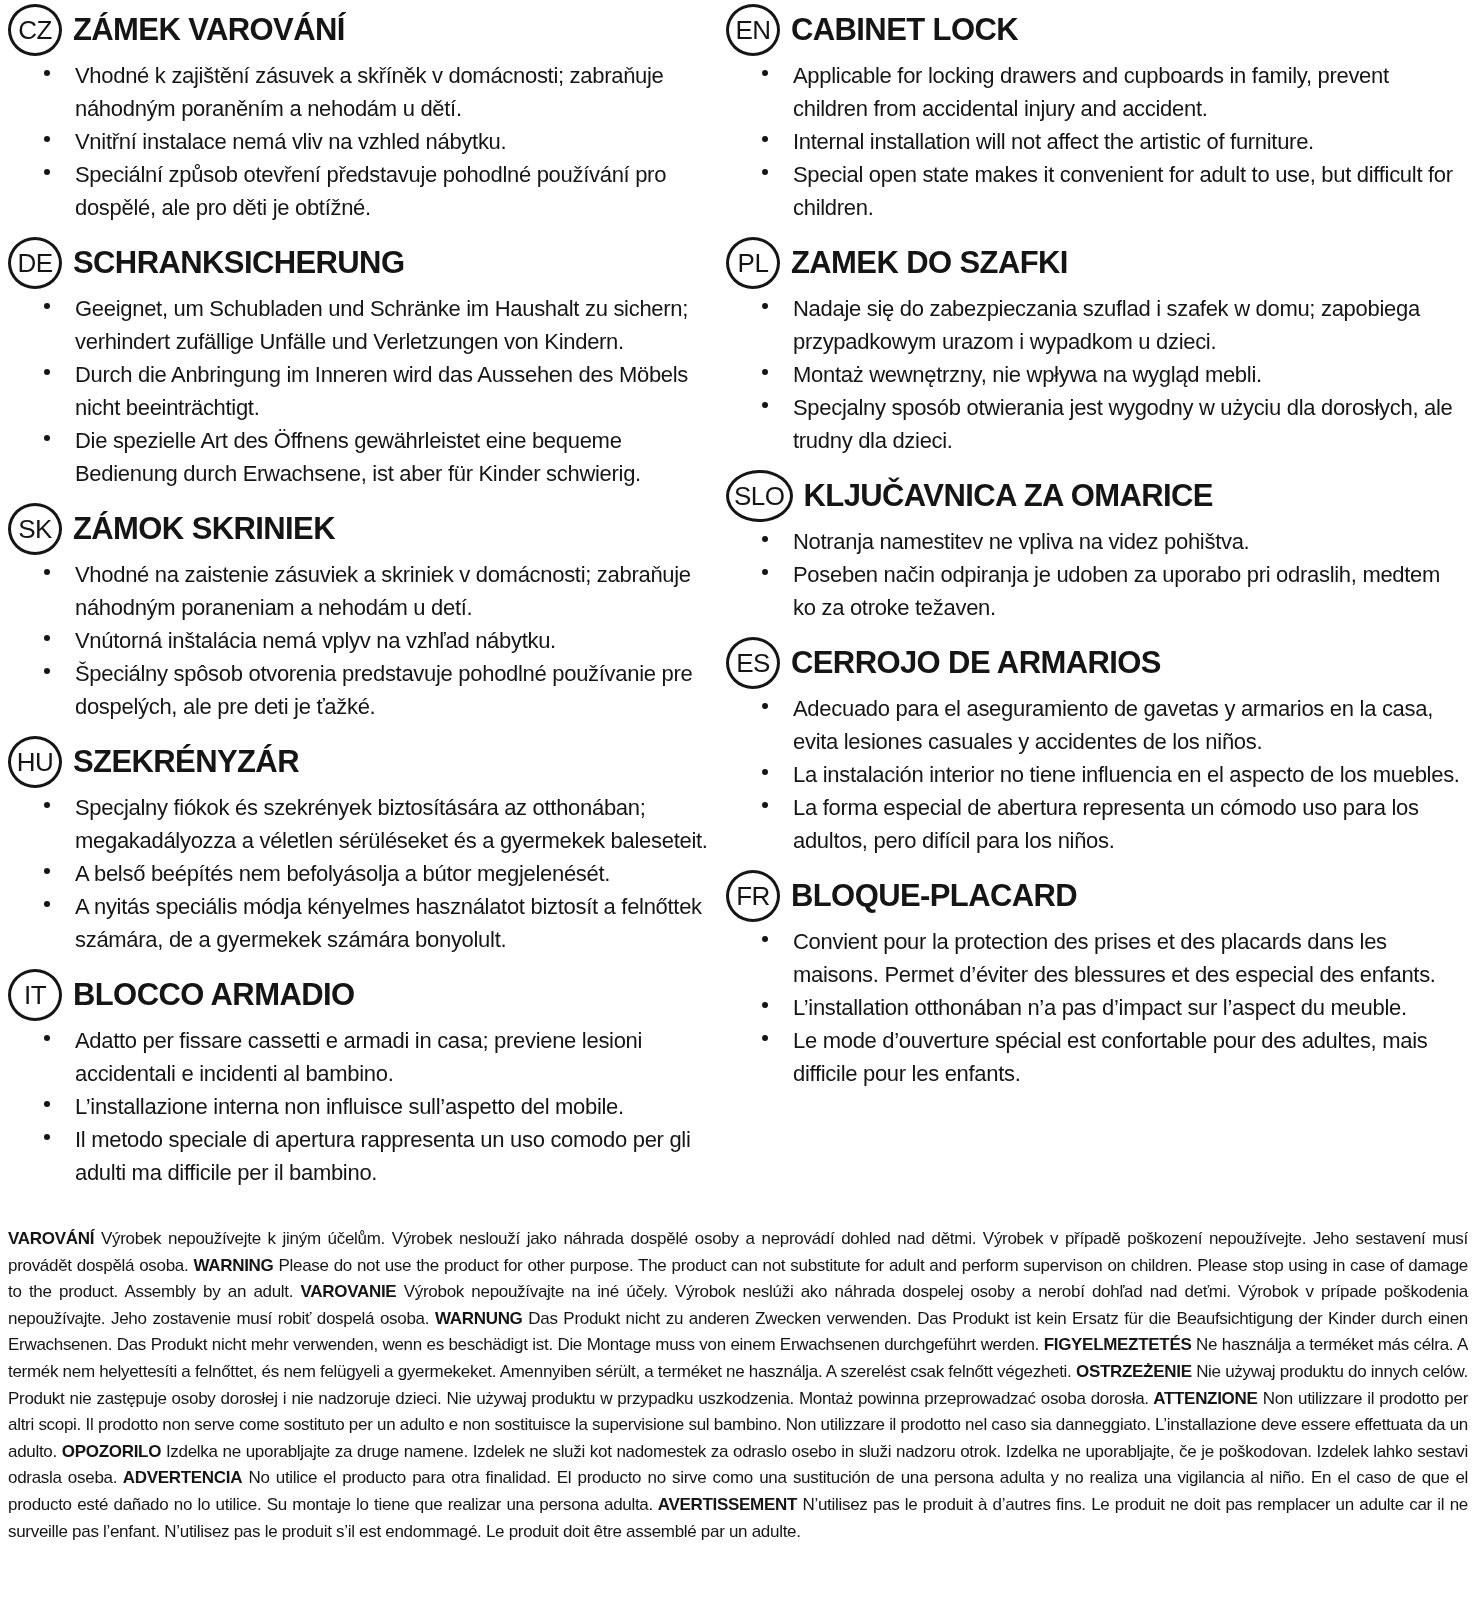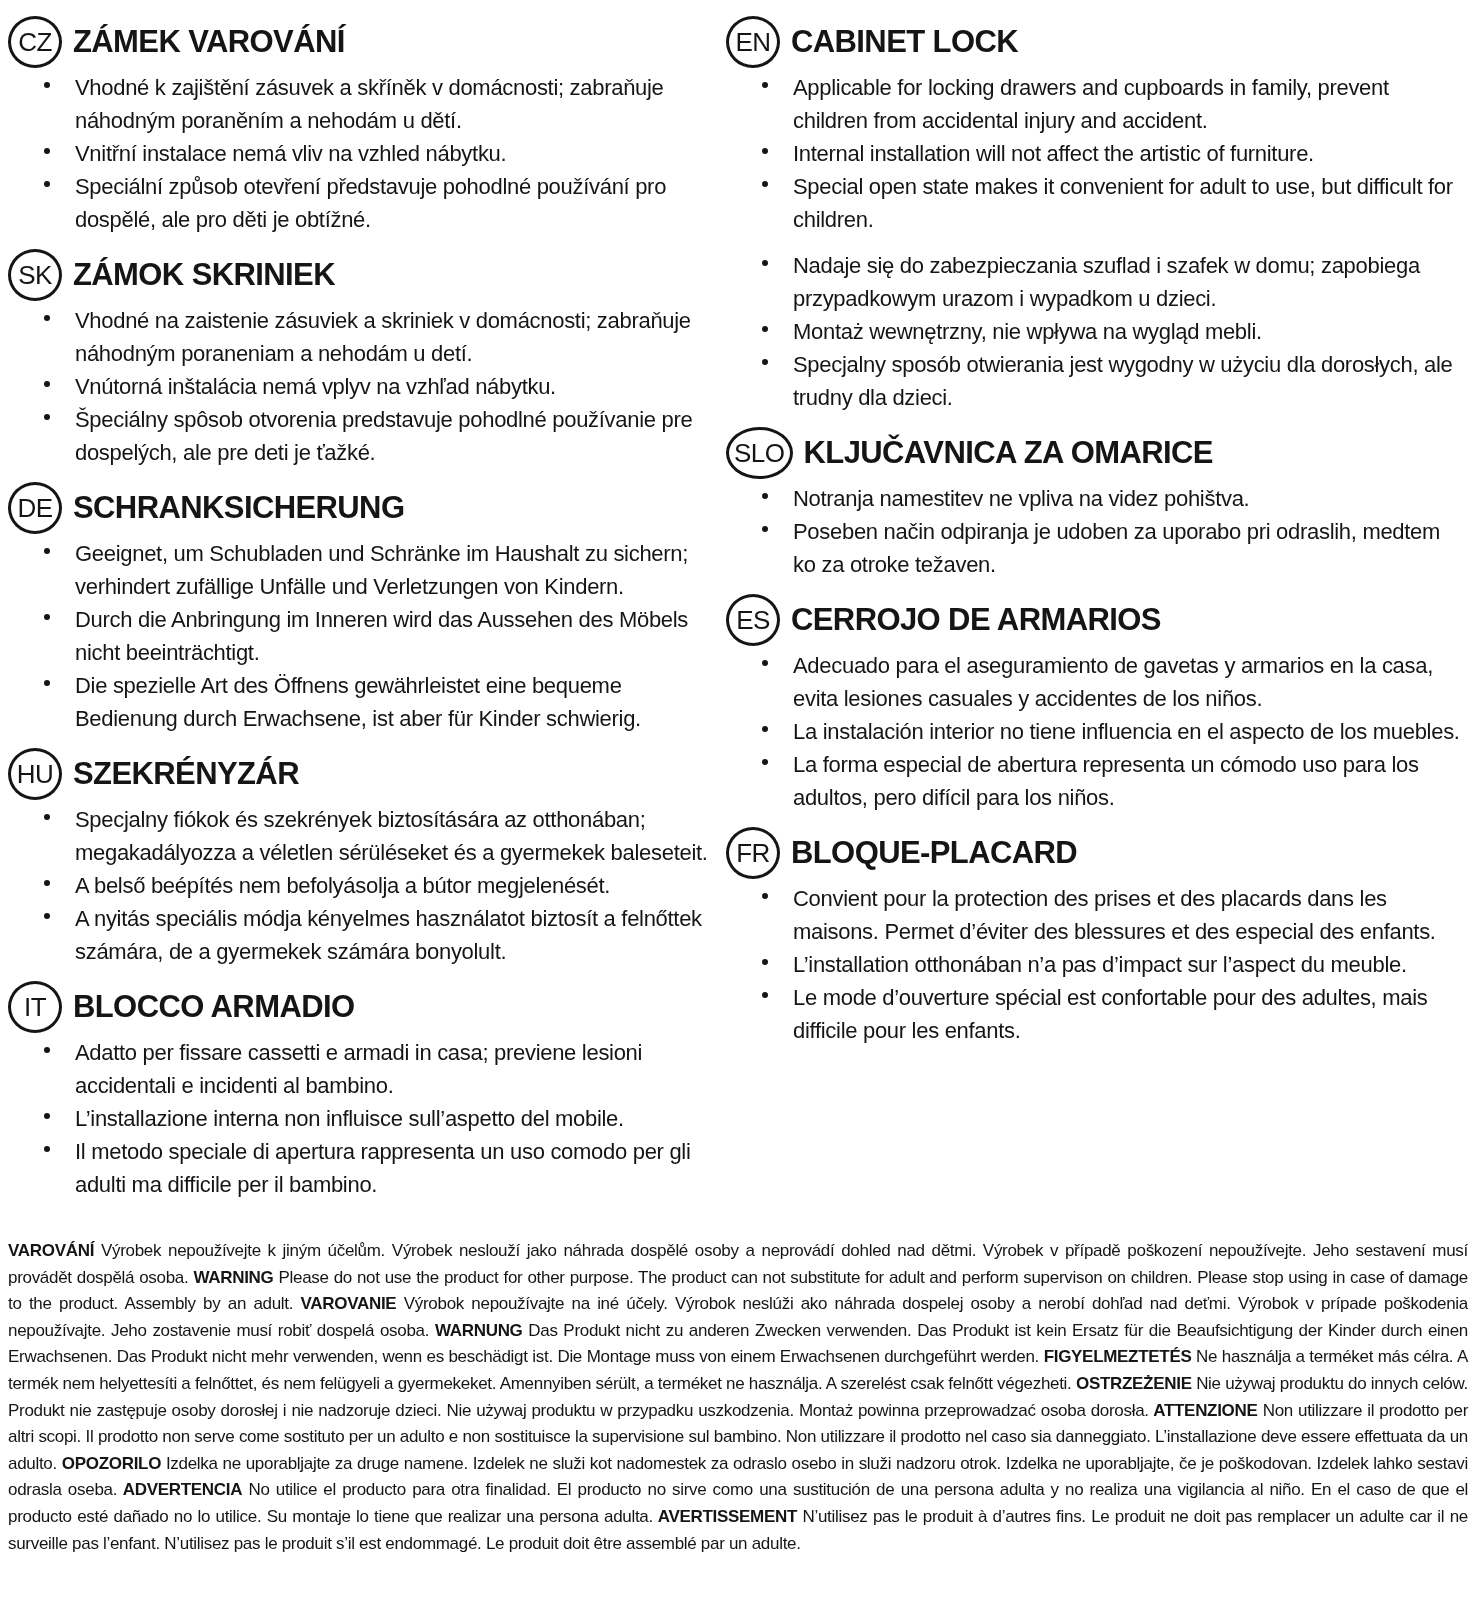--- a/index.html
+++ b/index.html
@@ -8,21 +8,21 @@
     background: #ffffff;
   }
   body {
     width: 1478px;
     height: 1600px;
     overflow: hidden;
     color: #151515;
     font-family: "Liberation Sans", sans-serif;
   }
   .page {
-    padding: 16px 10px 0 8px;
+    padding: 4px 10px 0 8px;
     box-sizing: border-box;
   }
   .columns {
     display: flex;
     align-items: flex-start;
   }
   .col {
     box-sizing: border-box;
   }
   .col-left  { width: 712px; }
@@ -101,42 +101,42 @@
             <h2 class="sec-title">ZÁMEK VAROVÁNÍ</h2>
           </div>
           <ul class="bullets">
             <li class="bullet-item">Vhodné k zajištění zásuvek a skříněk v domácnosti; zabraňuje náhodným poraněním a nehodám u dětí.</li>
             <li class="bullet-item">Vnitřní instalace nemá vliv na vzhled nábytku.</li>
             <li class="bullet-item">Speciální způsob otevření představuje pohodlné používání pro dospělé, ale pro děti je obtížné.</li>
           </ul>
         </section>
         <section class="lang-section">
           <div class="sec-head">
+            <span class="lang-badge">DE</span>
+            <h2 class="sec-title">SCHRANKSICHERUNG</h2>
+          </div>
+          <ul class="bullets">
+            <li class="bullet-item">Geeignet, um Schubladen und Schränke im Haushalt zu sichern; verhindert zufällige Unfälle und Verletzungen von Kindern.</li>
+            <li class="bullet-item">Durch die Anbringung im Inneren wird das Aussehen des Möbels nicht beeinträchtigt.</li>
+            <li class="bullet-item">Die spezielle Art des Öffnens gewährleistet eine bequeme Bedienung durch Erwachsene, ist aber für Kinder schwierig.</li>
+          </ul>
+        </section>
+        <section class="lang-section">
+          <div class="sec-head">
             <span class="lang-badge">SK</span>
             <h2 class="sec-title">ZÁMOK SKRINIEK</h2>
           </div>
           <ul class="bullets">
             <li class="bullet-item">Vhodné na zaistenie zásuviek a skriniek v domácnosti; zabraňuje náhodným poraneniam a nehodám u detí.</li>
             <li class="bullet-item">Vnútorná inštalácia nemá vplyv na vzhľad nábytku.</li>
             <li class="bullet-item">Špeciálny spôsob otvorenia predstavuje pohodlné používanie pre dospelých, ale pre deti je ťažké.</li>
           </ul>
         </section>
         <section class="lang-section">
           <div class="sec-head">
-            <span class="lang-badge">DE</span>
-            <h2 class="sec-title">SCHRANKSICHERUNG</h2>
-          </div>
-          <ul class="bullets">
-            <li class="bullet-item">Geeignet, um Schubladen und Schränke im Haushalt zu sichern; verhindert zufällige Unfälle und Verletzungen von Kindern.</li>
-            <li class="bullet-item">Durch die Anbringung im Inneren wird das Aussehen des Möbels nicht beeinträchtigt.</li>
-            <li class="bullet-item">Die spezielle Art des Öffnens gewährleistet eine bequeme Bedienung durch Erwachsene, ist aber für Kinder schwierig.</li>
-          </ul>
-        </section>
-        <section class="lang-section">
-          <div class="sec-head">
             <span class="lang-badge">HU</span>
             <h2 class="sec-title">SZEKRÉNYZÁR</h2>
           </div>
           <ul class="bullets">
             <li class="bullet-item">Specjalny fiókok és szekrények biztosítására az otthonában; megakadályozza a véletlen sérüléseket és a gyermekek baleseteit.</li>
             <li class="bullet-item">A belső beépítés nem befolyásolja a bútor megjelenését.</li>
             <li class="bullet-item">A nyitás speciális módja kényelmes használatot biztosít a felnőttek számára, de a gyermekek számára bonyolult.</li>
           </ul>
         </section>
         <section class="lang-section">
@@ -157,20 +157,24 @@
             <span class="lang-badge">EN</span>
             <h2 class="sec-title">CABINET LOCK</h2>
           </div>
           <ul class="bullets">
             <li class="bullet-item">Applicable for locking drawers and cupboards in family, prevent children from accidental injury and accident.</li>
             <li class="bullet-item">Internal installation will not affect the artistic of furniture.</li>
             <li class="bullet-item">Special open state makes it convenient for adult to use, but difficult for children.</li>
           </ul>
         </section>
         <section class="lang-section">
+          <div class="sec-head">
+            <span class="lang-badge">PL</span>
+            <h2 class="sec-title">ZAMEK DO SZAFKI</h2>
+          </div>
           <ul class="bullets">
             <li class="bullet-item">Nadaje się do zabezpieczania szuflad i szafek w domu; zapobiega przypadkowym urazom i wypadkom u dzieci.</li>
             <li class="bullet-item">Montaż wewnętrzny, nie wpływa na wygląd mebli.</li>
             <li class="bullet-item">Specjalny sposób otwierania jest wygodny w użyciu dla dorosłych, ale trudny dla dzieci.</li>
           </ul>
         </section>
         <section class="lang-section">
           <div class="sec-head">
             <span class="lang-badge">SLO</span>
             <h2 class="sec-title">KLJUČAVNICA ZA OMARICE</h2>

